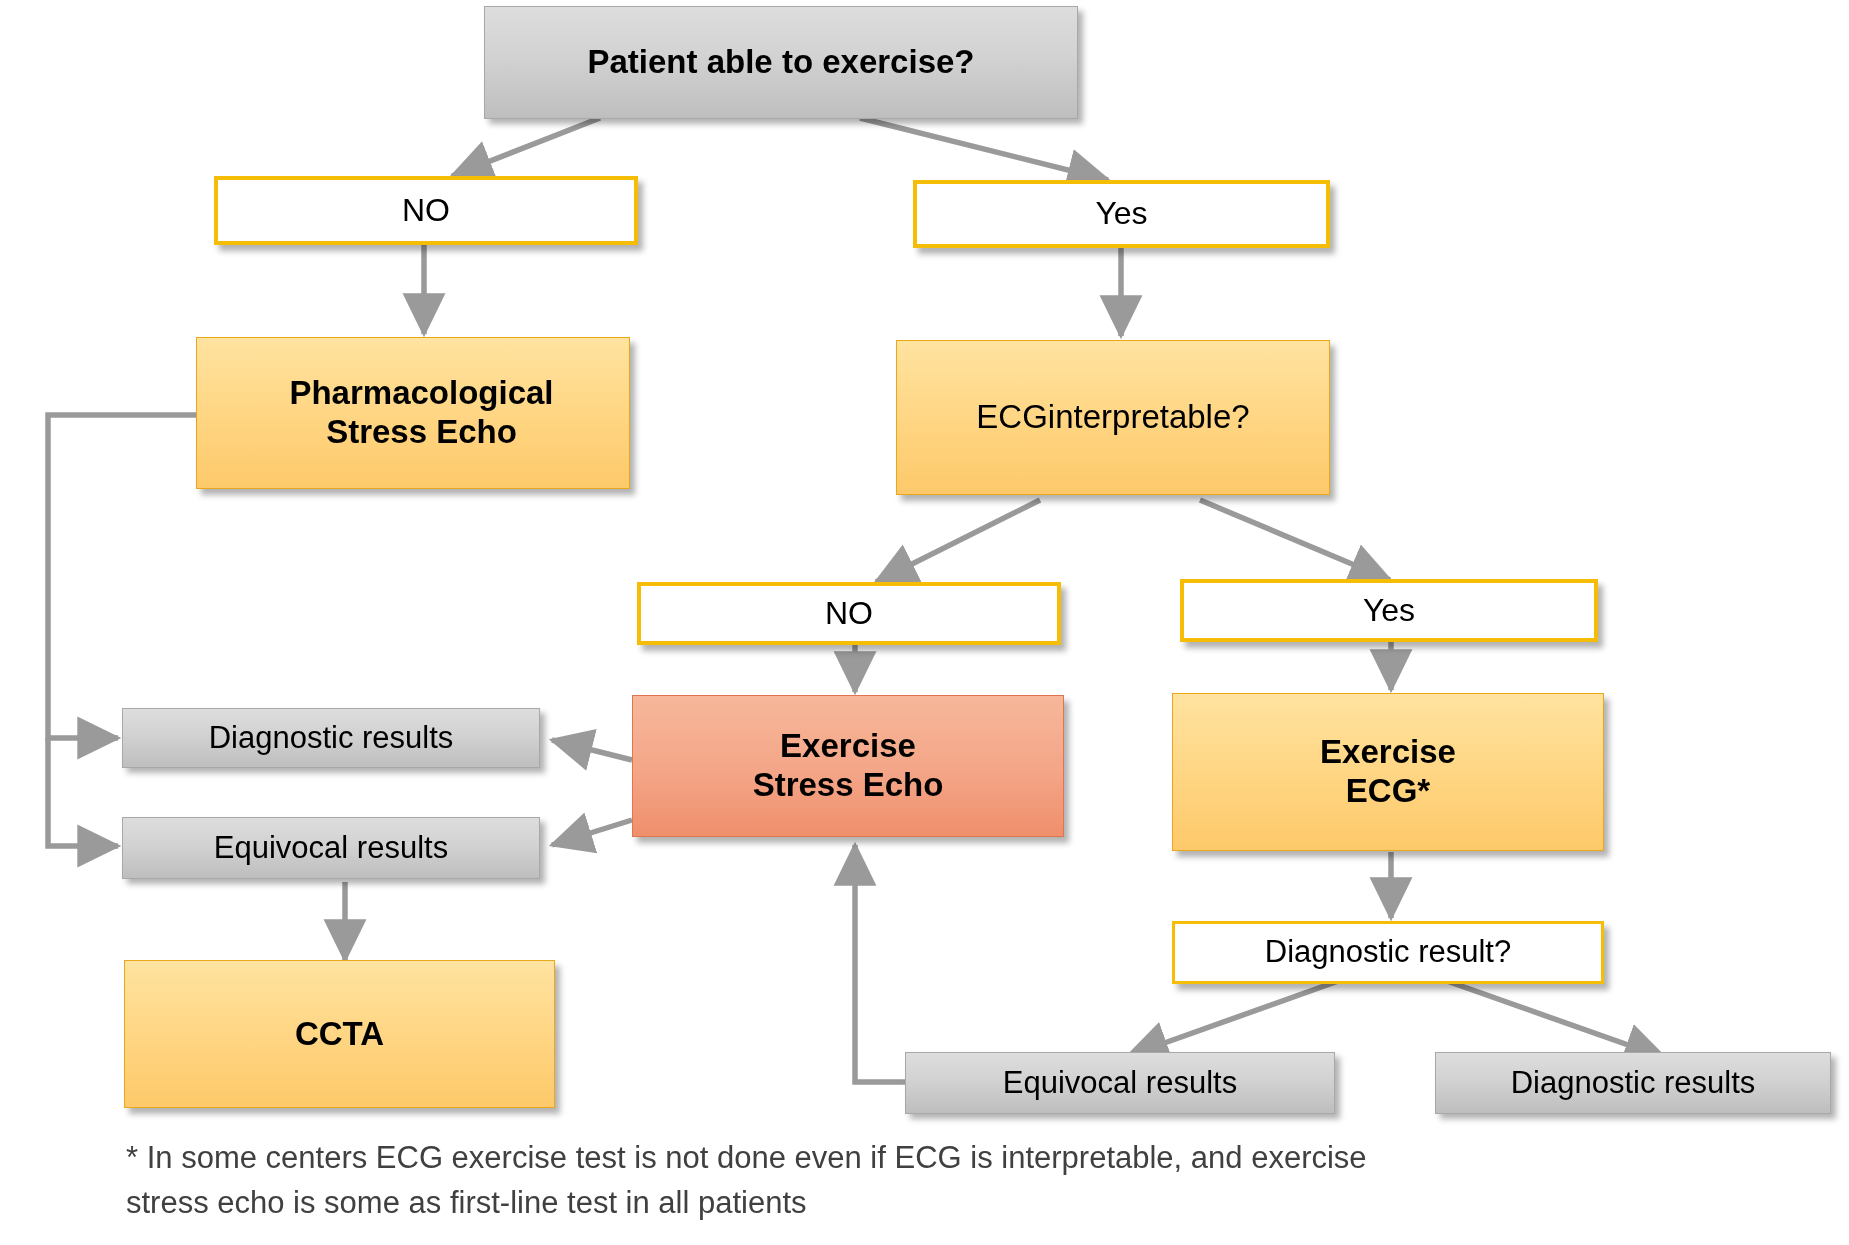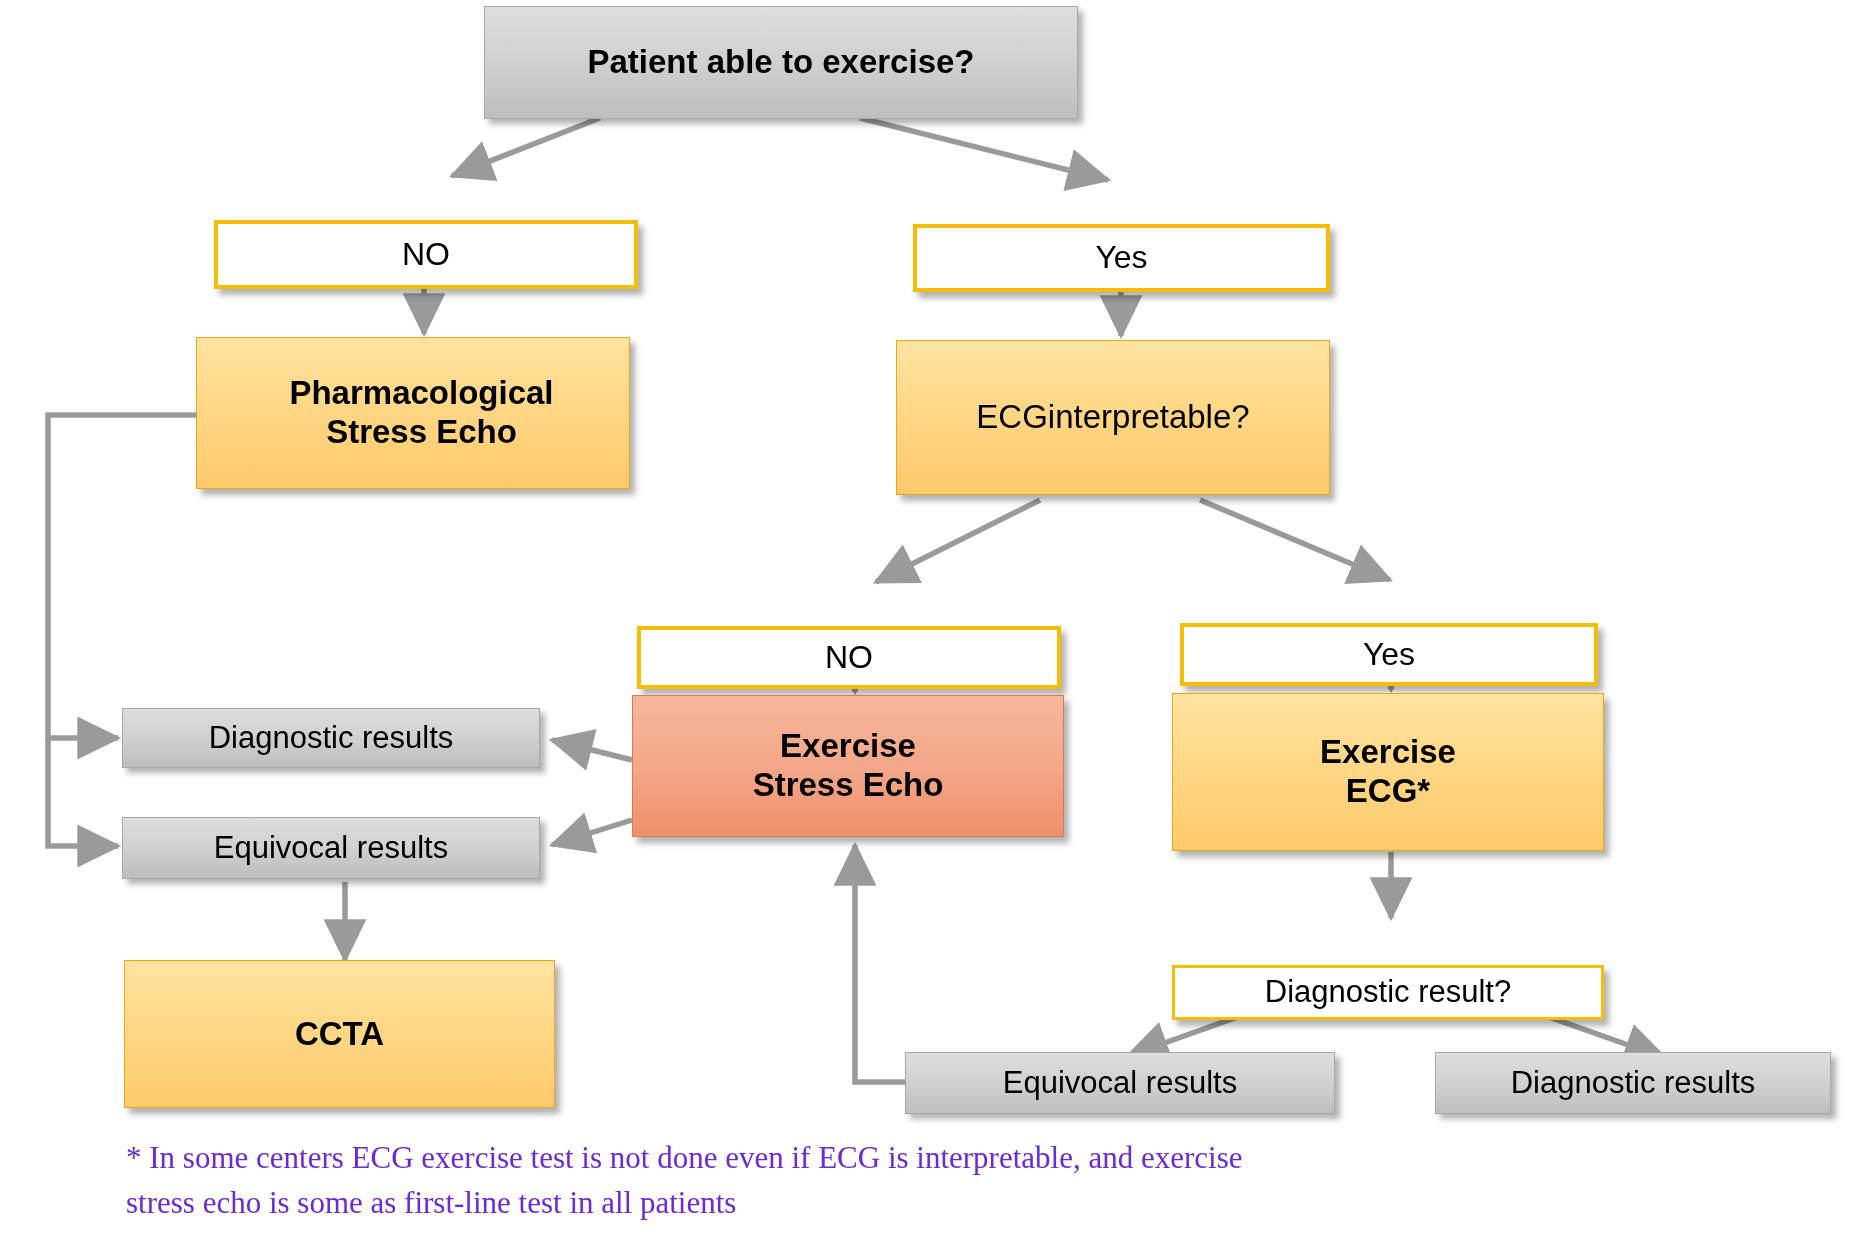--- a/index.html
+++ b/index.html
@@ -29,21 +29,20 @@
   .grey {
     background: linear-gradient(to bottom, #dddddd 0%, #d2d2d2 45%, #bebebe 100%);
     border: 1px solid #a8a8a8;
     box-shadow: 5px 5px 6px rgba(0,0,0,0.30);
   }
   
   .whitebox {
     background: #ffffff;
     border: 4px solid #f5bd06;
     box-shadow: 5px 6px 6px rgba(0,0,0,0.30);
-    margin-top: 44px;
   }
   .whitebox.thin { border-width: 3px; }
   
   .yellow {
     background: linear-gradient(to bottom, #ffe3a0 0%, #ffd684 50%, #fdc96a 100%);
     border: 1px solid #e8a81a;
     box-shadow: 5px 6px 6px rgba(0,0,0,0.30);
   }
   
   .salmon {
@@ -51,22 +50,22 @@
     border: 1px solid #e0764f;
     box-shadow: 5px 6px 6px rgba(0,0,0,0.30);
   }
   .bold { font-weight: bold; }
   .nodetext { display: block; }
   .nodetext.line2 { display: block; }
 
   
   #footnote {
     position: absolute;
-    color: #6d28d9;
-    font-family: Liberation Serif, serif;
+    color: #404040;
+    font-family: Liberation Sans, sans-serif;
     line-height: 1.45;
   }
   #arrow-layer {
     position: absolute;
     left: 0;
     top: 0;
     width: 1849px;
     height: 1245px;
     pointer-events: none;
   }
@@ -165,21 +164,21 @@
   </div>
 
   <div class="node grey" style="left:122px; top:817px; width:418px; height:62px; font-size:31px;">
     <span>Equivocal results</span>
   </div>
 
   <div class="node yellow" style="left:124px; top:960px; width:431px; height:148px; font-size:33px;text-align:right;">
     <span class="bold">CCTA</span>
   </div>
 
-  <div class="node whitebox thin" style="left:1172px; top:921px; width:432px; height:55px; font-size:31px;">
+  <div class="node whitebox thin" style="left:1172px; top:921px; width:432px; height:63px; font-size:31px;">
     <span>Diagnostic result?</span>
   </div>
 
   <div class="node grey" style="left:905px; top:1052px; width:430px; height:62px; font-size:31px;">
     <span>Equivocal results</span>
   </div>
 
   <div class="node grey" style="left:1435px; top:1052px; width:396px; height:62px; font-size:31px;">
     <span>Diagnostic results</span>
   </div>

